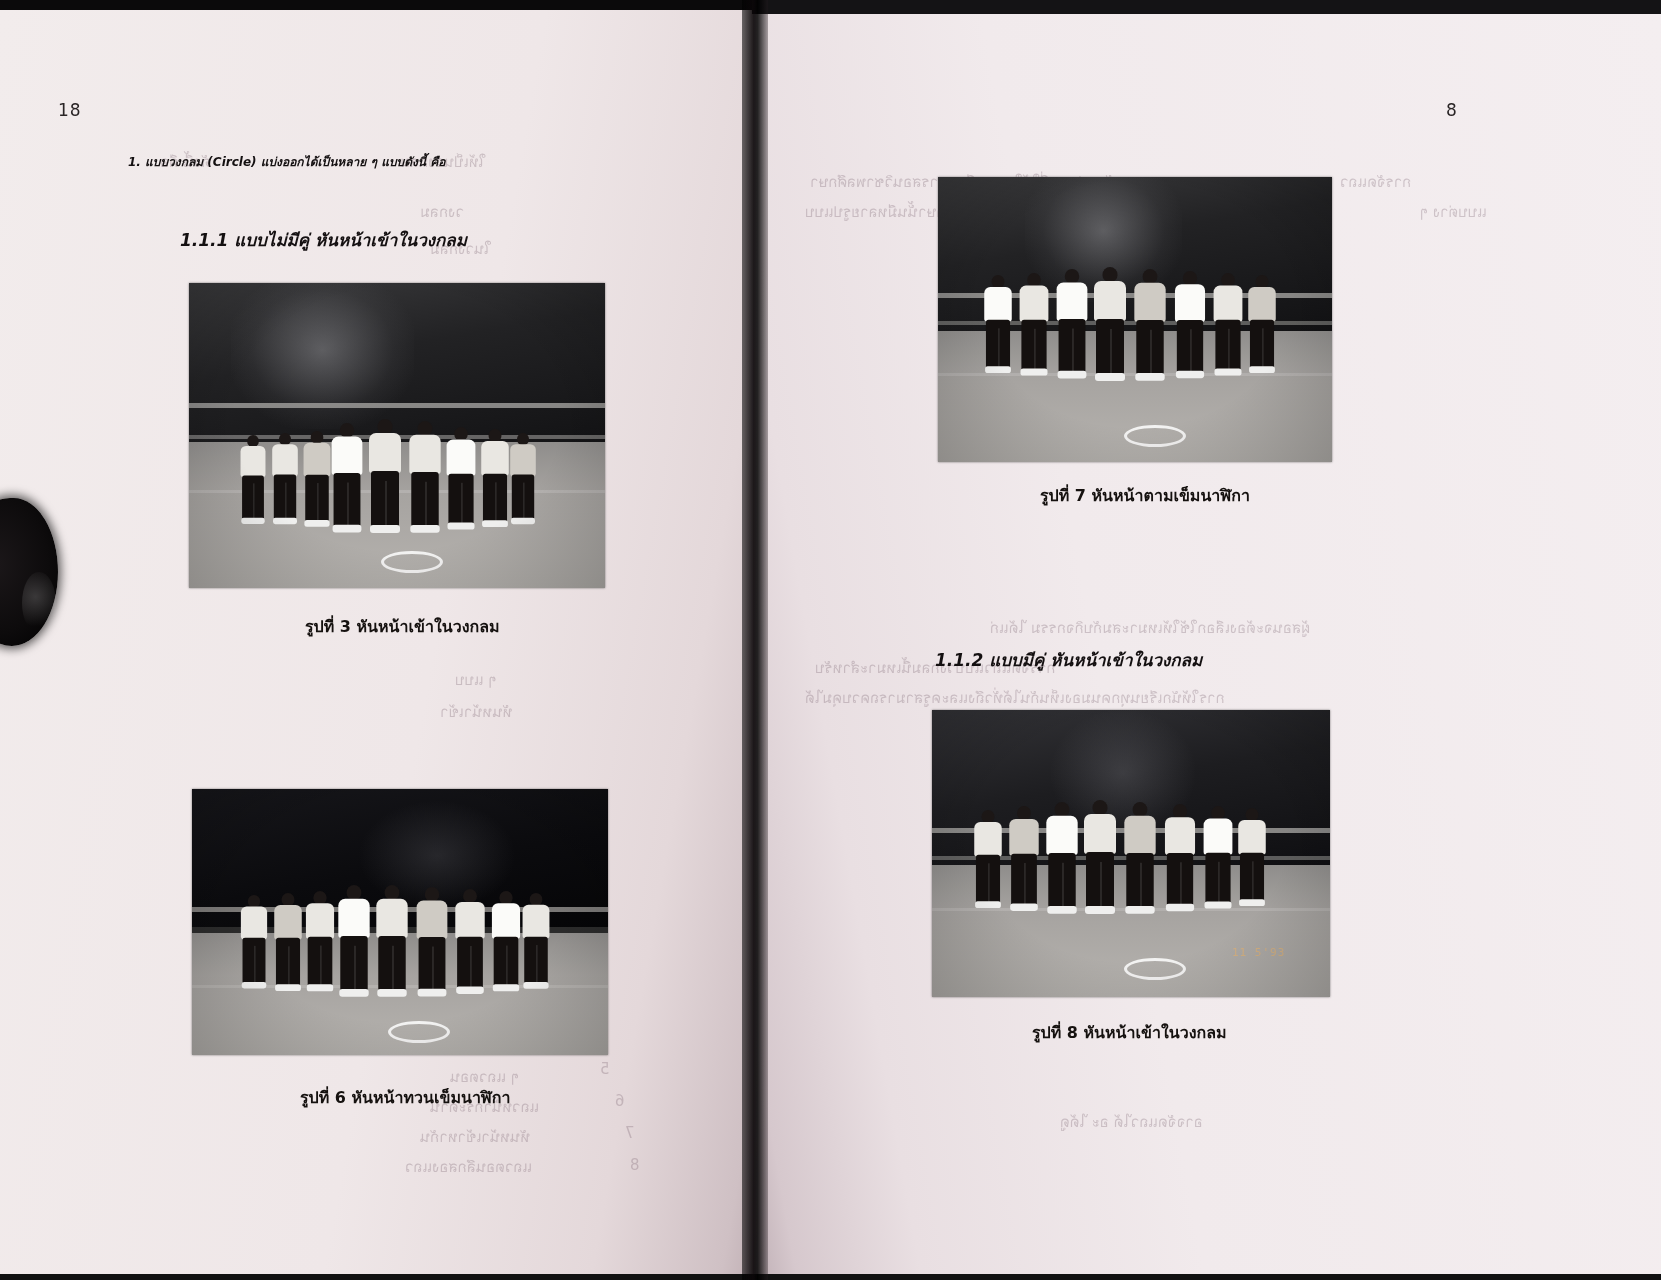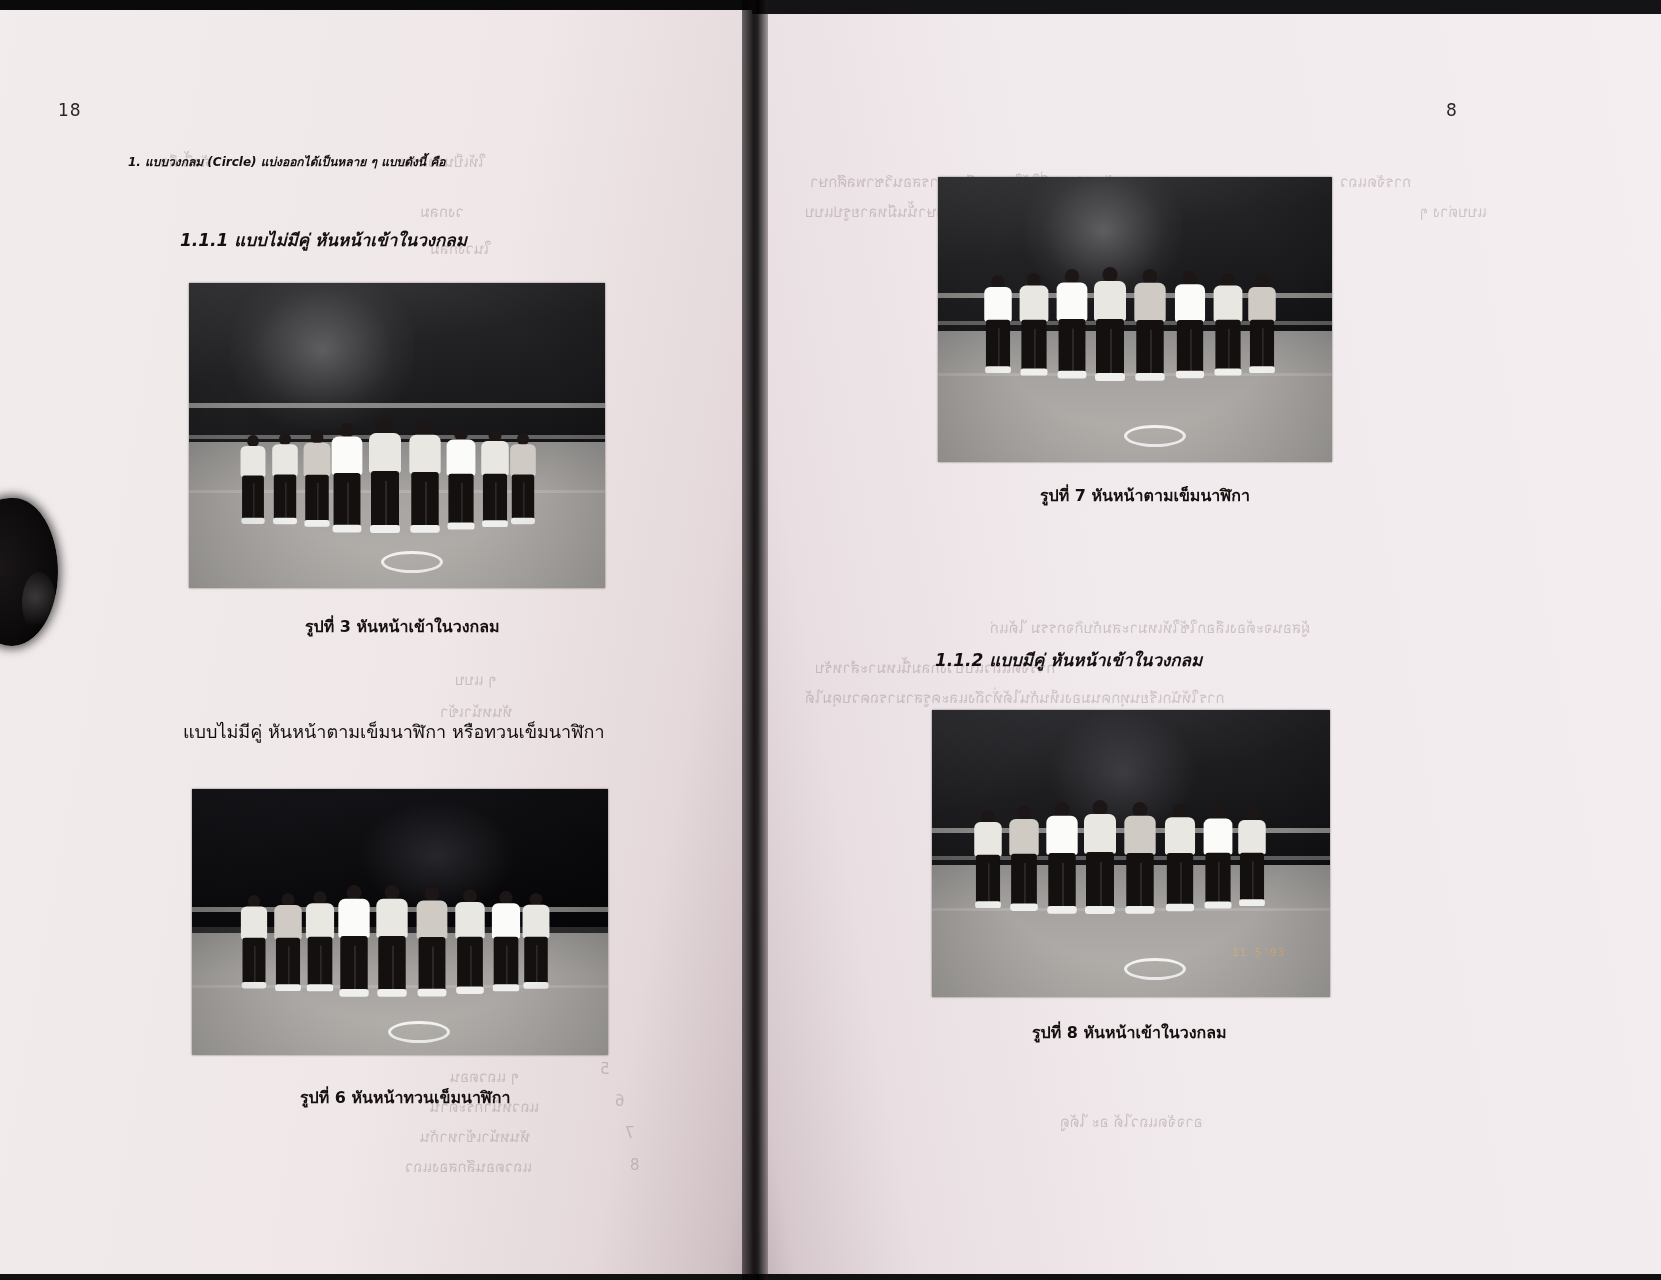--- a/index.html
+++ b/index.html
@@ -352,21 +352,20 @@
         <div class="head"></div>
         <div class="torso"></div>
         <div class="legs"></div>
         <div class="shoes"></div>
       </div>
     <div class="ph-vignette"></div>
   </div>
 
   <div class="caption" style="left:305px; top:614px;">รูปที่ 3 หันหน้าเข้าในวงกลม</div>
 
-  <div class="thai body-line" style="left:183px; top:717px;">แบบไม่มีคู่ หันหน้าตามเข็มนาฬิกา หรือทวนเข็มนาฬิกา</div>
 
   <div class="photo" style="left:192px; top:789px; width:416px; height:266px;">
     <div class="ph-wall dark" style="height:52%;"></div>
     <div class="ph-glow" style="left:40%; top:4%; width:38%; height:42%; background:radial-gradient(ellipse at center, rgba(90,90,96,0.35) 0%, rgba(0,0,0,0) 70%);"></div>
     <div class="ph-rail" style="top:118px; background:#8e8c89;"></div>
     <div class="ph-rail" style="top:146px; height:4px; opacity:.55;"></div>
     <div class="ph-ground" style="height:46%;"></div>
     <div class="ph-line" style="top:196px; opacity:.3;"></div>
     <div class="ph-ring" style="left:196px; top:232px;"></div>
 

